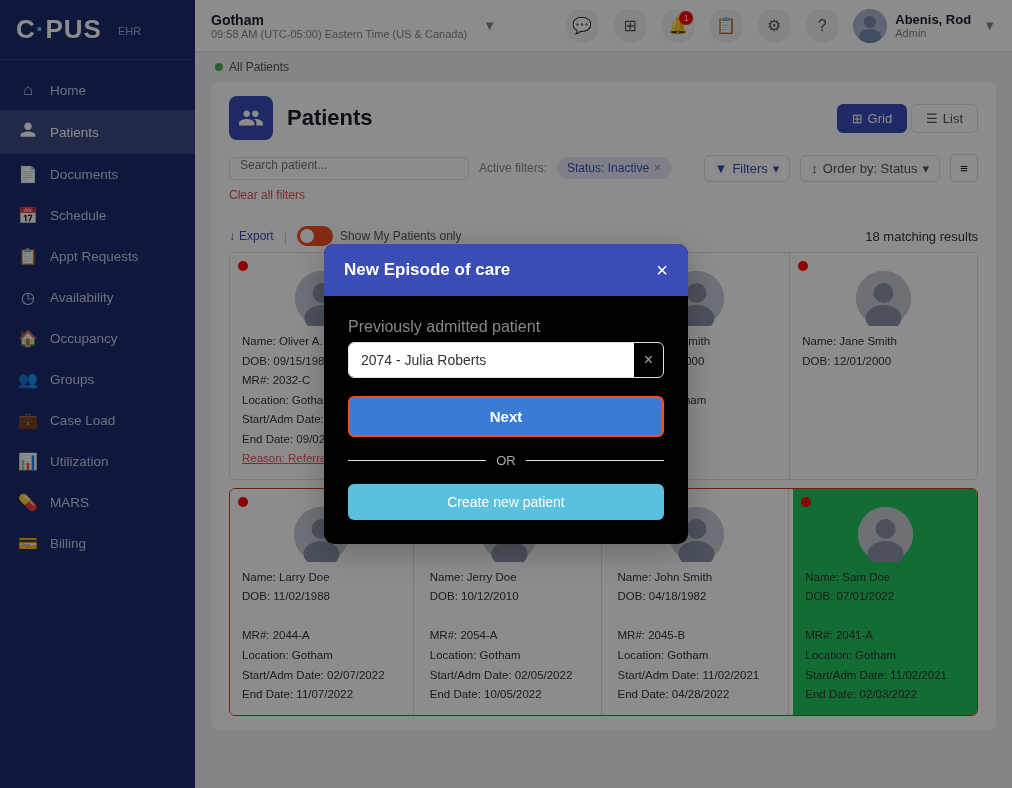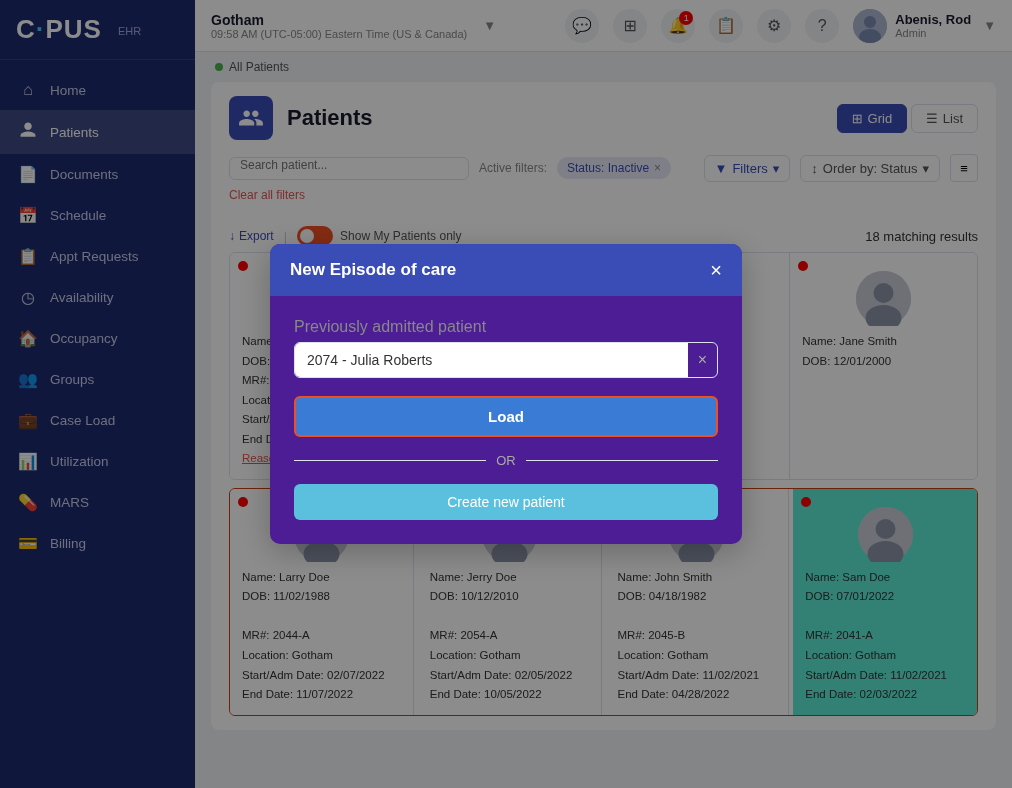--- a/index.html
+++ b/index.html
@@ -172,22 +172,22 @@
     .patient-info .link { color: #e05555; text-decoration: underline; cursor: pointer; }
 
     
     .modal-overlay {
       position: fixed; top: 0; left: 0; right: 0; bottom: 0;
       background: rgba(0,0,0,0.45);
       display: flex; align-items: center; justify-content: center;
       z-index: 1000;
     }
     .modal {
-      background: #4c1d95; border-radius: 10px;
-      width: 472px; overflow: hidden;
+      background: #000000; border-radius: 10px;
+      width: 364px; overflow: hidden;
       box-shadow: 0 8px 32px rgba(0,0,0,0.25);
     }
     .modal-header {
       background: #3a4db7; color: #fff;
       padding: 16px 20px; display: flex; align-items: center;
       justify-content: space-between;
     }
     .modal-title { font-size: 17px; font-weight: 600; }
     .modal-close {
       cursor: pointer; font-size: 20px; color: #fff; line-height: 1;
@@ -545,21 +545,21 @@
             <div>Name: John Smith</div>
             <div>DOB: 04/18/1982</div>
             <div>&nbsp;</div>
             <div>MR#: 2045-B</div>
             <div>Location: Gotham</div>
             <div>Start/Adm Date: 11/02/2021</div>
             <div>End Date: 04/28/2022</div>
           </div>
         </div>
 
-        <div style="padding:10px 12px;background:#5eead4;position:relative;">
+        <div style="padding:10px 12px;background:#22c55e;position:relative;">
           <div class="patient-status-dot"></div>
           <div class="patient-avatar-wrap">
             <div class="patient-avatar">
               <svg viewBox="0 0 55 55" fill="none">
                   <circle cx="27.5" cy="27.5" r="27.5" fill="#c8cdd8"></circle>
                   <ellipse cx="27.5" cy="22" rx="10" ry="10" fill="#8a94a8"></ellipse>
                   <ellipse cx="27.5" cy="47" rx="18" ry="13" fill="#8a94a8"></ellipse>
                 </svg>
             </div>
           </div>
@@ -583,20 +583,20 @@
     <div class="modal-header">
       <span class="modal-title">New Episode of care</span>
       <button class="modal-close">×</button>
     </div>
     <div class="modal-body">
       <div class="modal-label">Previously admitted patient</div>
       <div class="modal-input-wrap">
         <input class="modal-input" type="text" value="2074 - Julia Roberts" style="">
         <span class="modal-input-clear">×</span>
       </div>
-      <button class="modal-next-btn">Load</button>
+      <button class="modal-next-btn">Next</button>
       <div class="modal-or-divider">
         <span>OR</span>
       </div>
       <button class="modal-create-btn">Create new patient</button>
     </div>
   </div>
 </div>
 
 </body></html>

